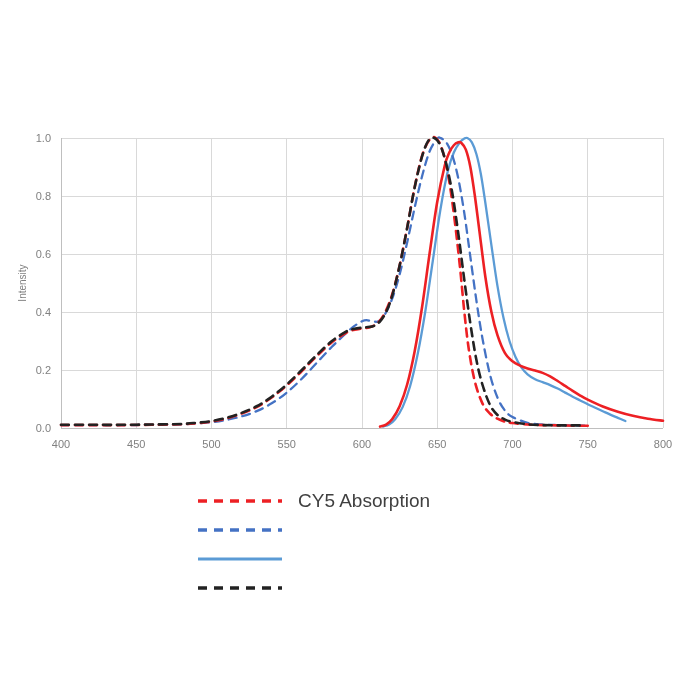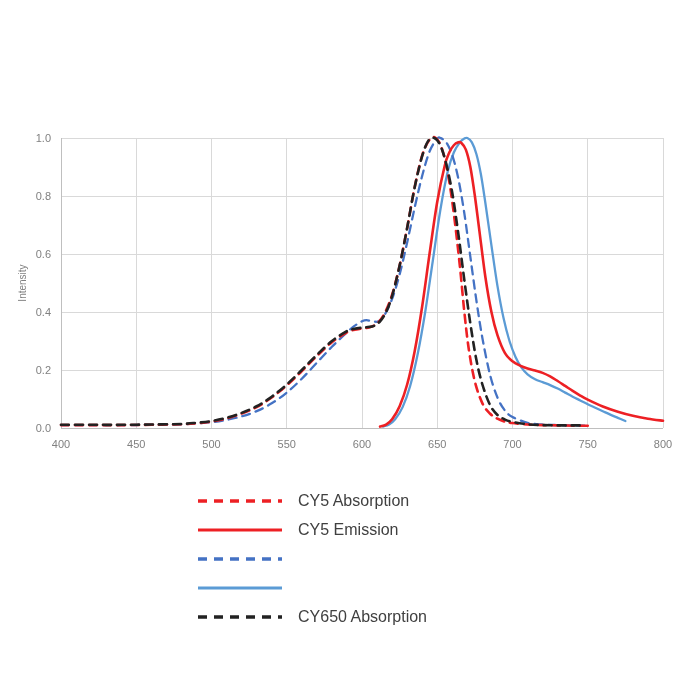--- a/index.html
+++ b/index.html
@@ -17,21 +17,21 @@
   .curve{fill:none;stroke-linecap:round;stroke-linejoin:round;}
 
   #legend{
     position:absolute;left:196px;top:486px;
     display:flex;flex-direction:column;gap:0px;
   }
   .legend-row{display:flex;align-items:center;height:29px;}
   .legend-swatch{width:88px;height:14px;flex:0 0 88px;}
   .legend-swatch svg{display:block;}
   .legend-label{
-    margin-left:14px;font-size:16px;color:#404040;
+    margin-left:14px;font-size:19px;color:#404040;
     white-space:nowrap;font-family:"Liberation Sans",sans-serif;
   }
 </style>
 </head>
 <body>
 
 <div id="figure">
   <svg id="chart-svg" width="700" height="700">
     <g id="grid-group">
         <line x1="136.25" y1="138" x2="136.25" y2="428" class="gridline"></line>
@@ -88,41 +88,32 @@
         <span class="legend-swatch">
           <svg width="88" height="14">
             <line x1="2" y1="7" x2="86" y2="7" stroke="#ED2024" stroke-width="3.4" stroke-linecap="butt" stroke-dasharray="9,7"></line>
           </svg>
         </span>
         <span class="legend-label">CY5 Absorption</span>
       </div>
       <div class="legend-row">
         <span class="legend-swatch">
           <svg width="88" height="14">
-            <line x1="2" y1="7" x2="86" y2="7" stroke="#ED2024" stroke-width="2.8" stroke-linecap="butt"></line>
-          </svg>
-        </span>
-        <span class="legend-label">CY5 Emission</span>
-      </div>
-      <div class="legend-row">
-        <span class="legend-swatch">
-          <svg width="88" height="14">
             <line x1="2" y1="7" x2="86" y2="7" stroke="#4472C4" stroke-width="3.4" stroke-linecap="butt" stroke-dasharray="9,7"></line>
           </svg>
         </span>
       </div>
       <div class="legend-row">
         <span class="legend-swatch">
           <svg width="88" height="14">
             <line x1="2" y1="7" x2="86" y2="7" stroke="#5B9BD5" stroke-width="2.8" stroke-linecap="butt"></line>
           </svg>
         </span>
       </div>
       <div class="legend-row">
         <span class="legend-swatch">
           <svg width="88" height="14">
             <line x1="2" y1="7" x2="86" y2="7" stroke="#222222" stroke-width="3.4" stroke-linecap="butt" stroke-dasharray="9,7"></line>
           </svg>
         </span>
-        <span class="legend-label">CY650 Absorption</span>
       </div>
     </div>
 </div>
 
 </body></html>

